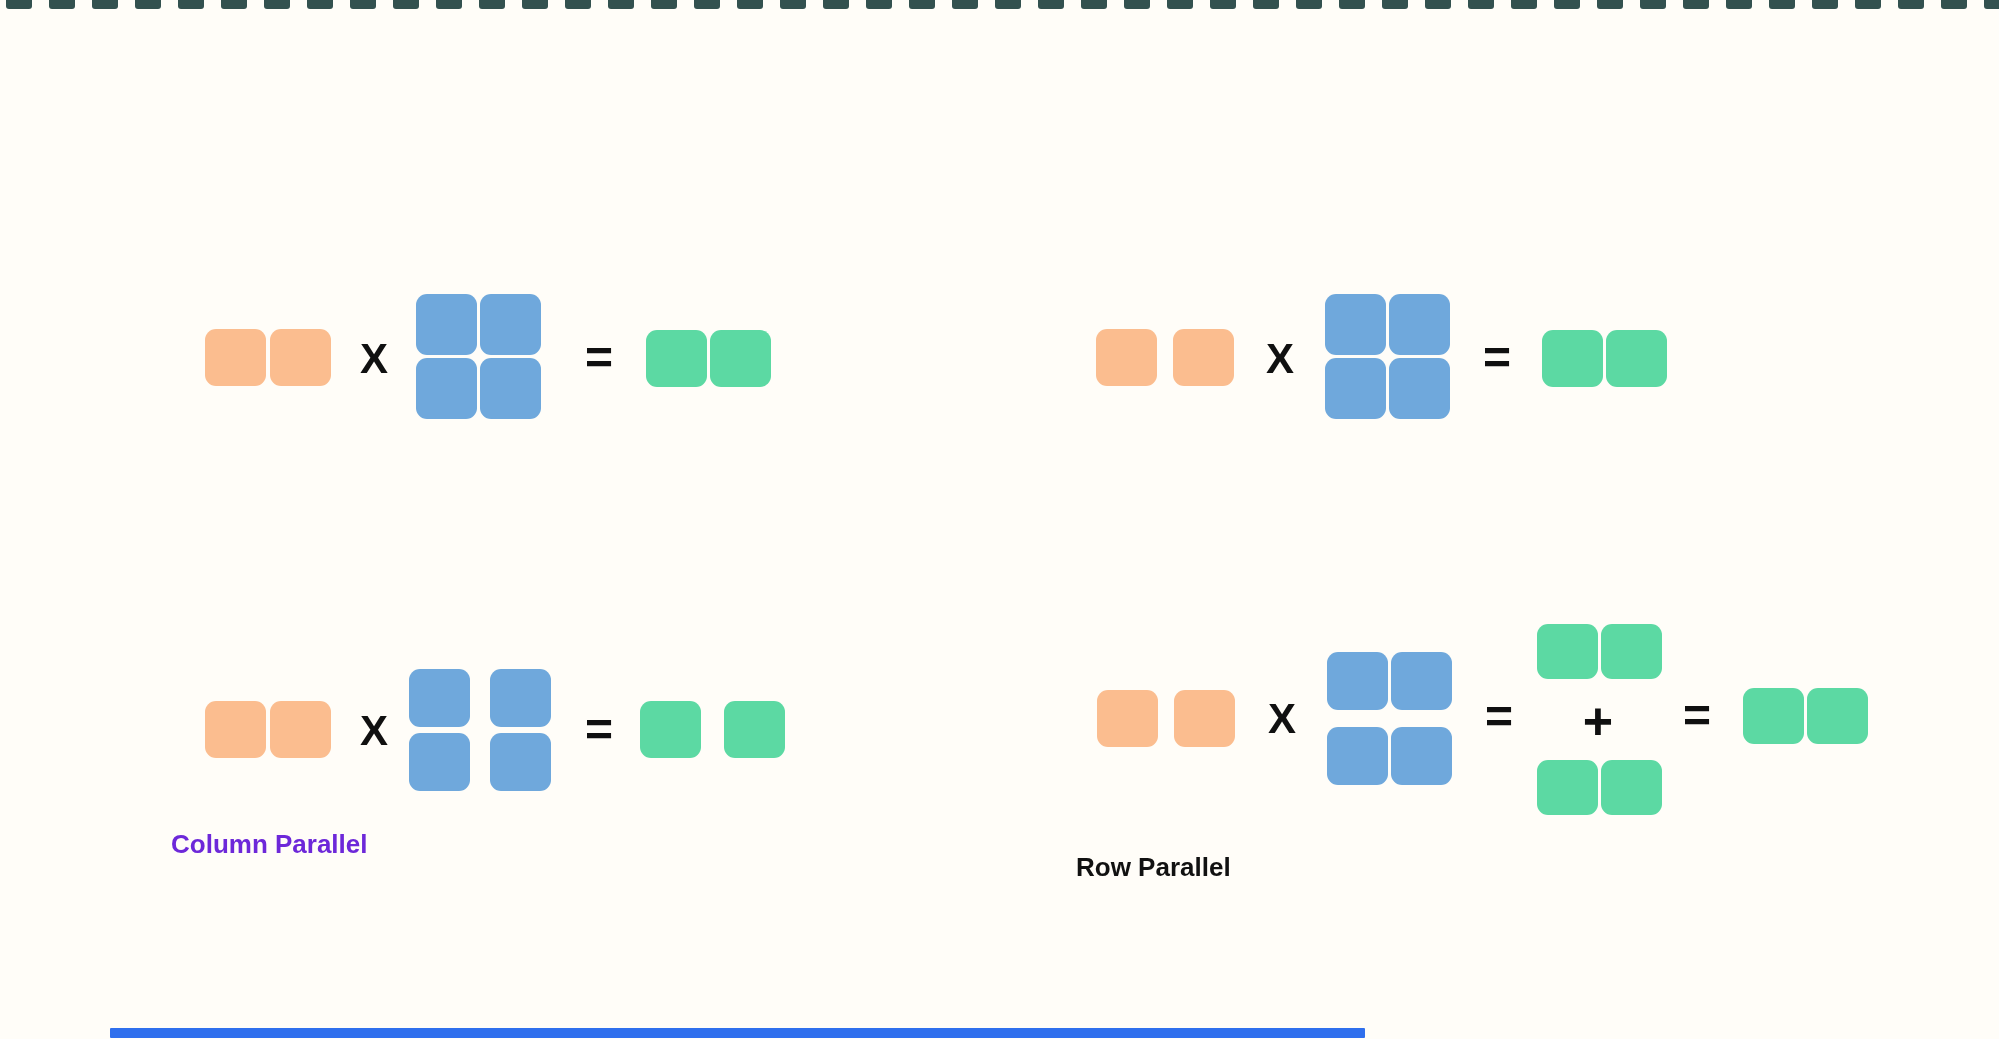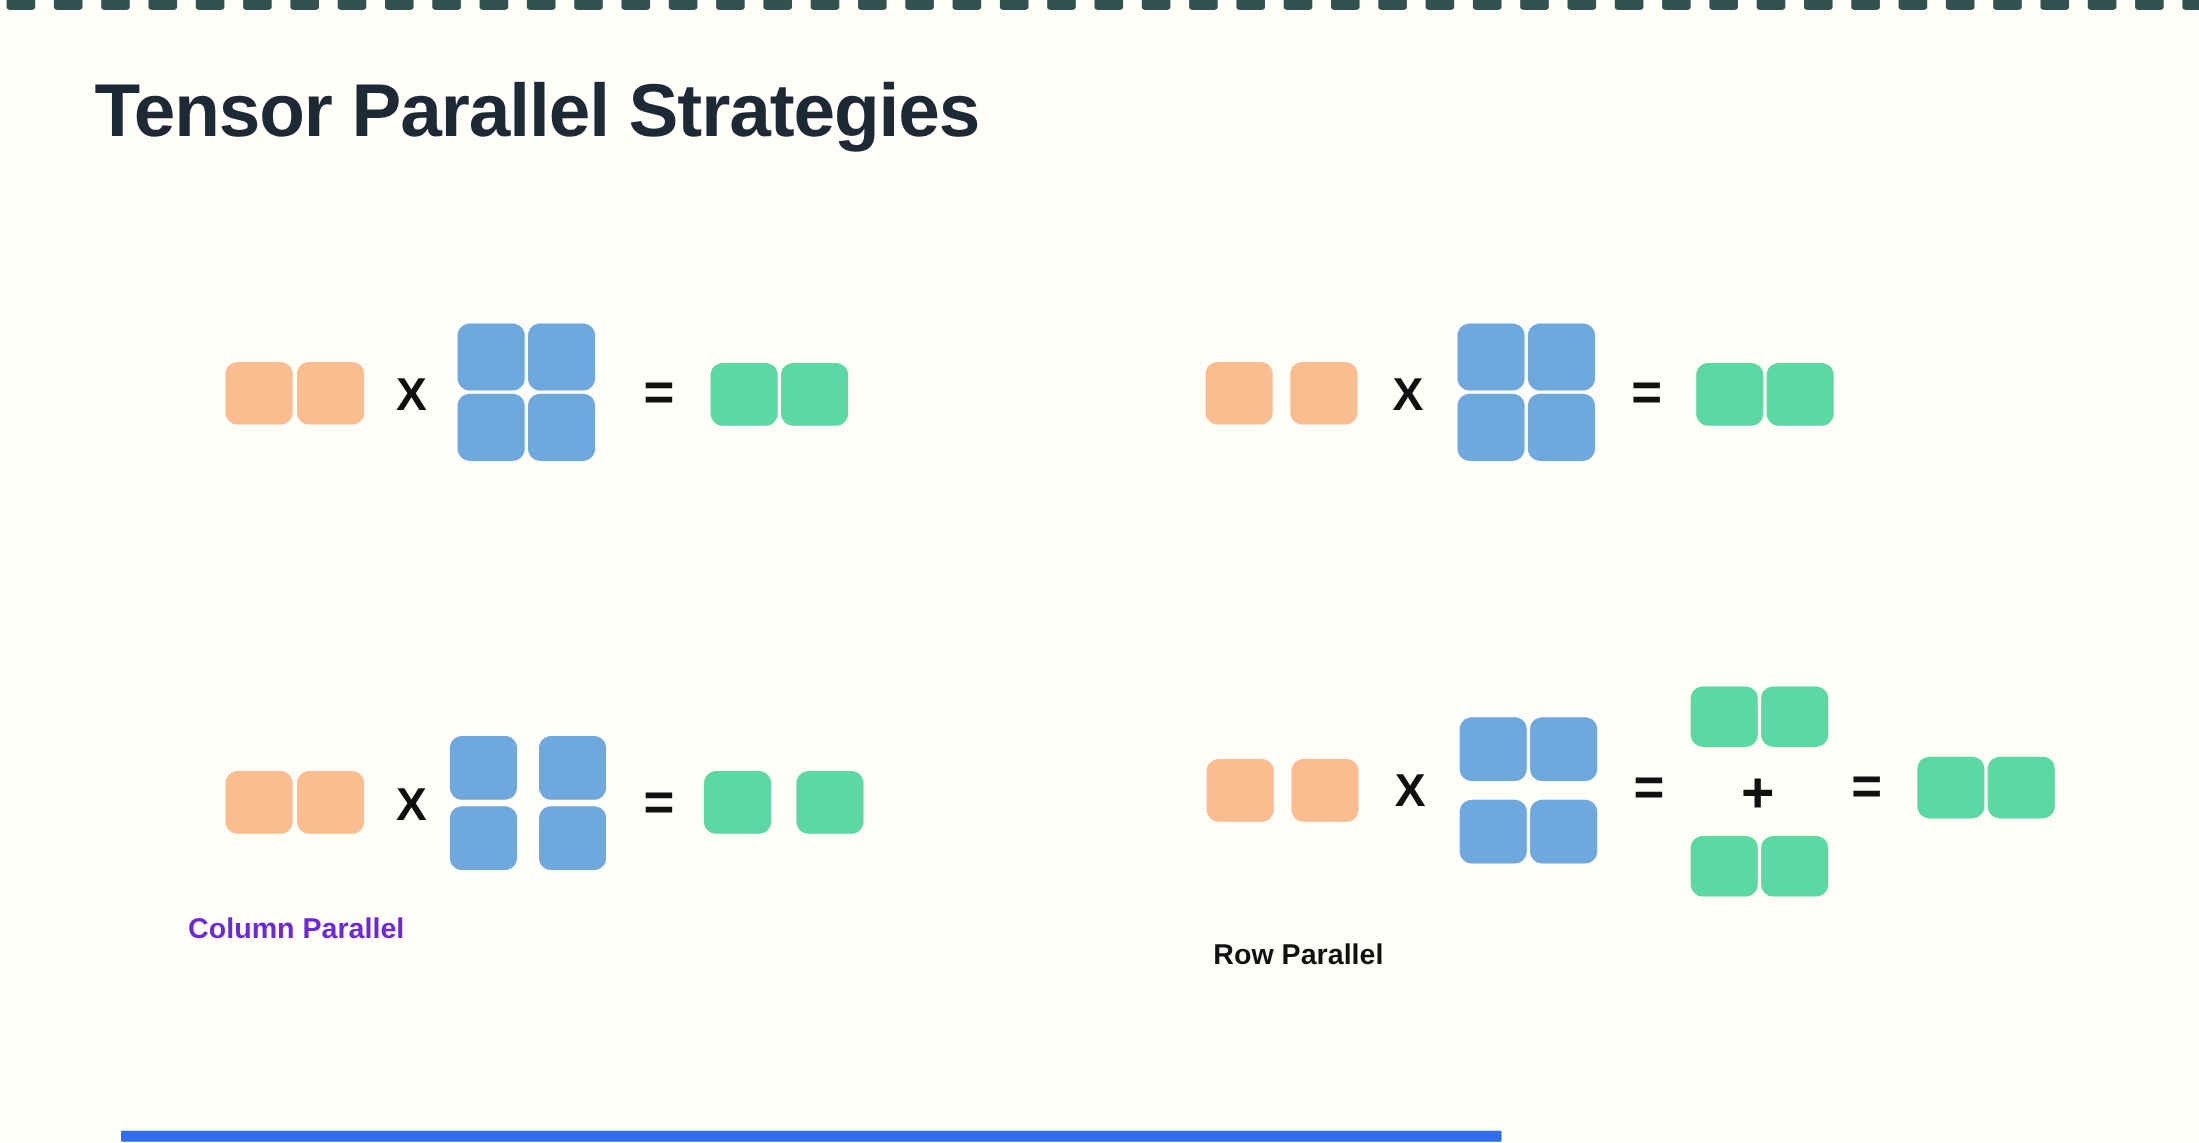--- a/index.html
+++ b/index.html
@@ -72,21 +72,20 @@
       <div class="strip-tile" style="left: 1640px; width: 26px; height: 9px; background: rgb(51, 81, 79);"></div>
       <div class="strip-tile" style="left: 1683px; width: 26px; height: 9px; background: rgb(51, 81, 79);"></div>
       <div class="strip-tile" style="left: 1726px; width: 26px; height: 9px; background: rgb(51, 81, 79);"></div>
       <div class="strip-tile" style="left: 1769px; width: 26px; height: 9px; background: rgb(51, 81, 79);"></div>
       <div class="strip-tile" style="left: 1812px; width: 26px; height: 9px; background: rgb(51, 81, 79);"></div>
       <div class="strip-tile" style="left: 1855px; width: 26px; height: 9px; background: rgb(51, 81, 79);"></div>
       <div class="strip-tile" style="left: 1898px; width: 26px; height: 9px; background: rgb(51, 81, 79);"></div>
       <div class="strip-tile" style="left: 1941px; width: 26px; height: 9px; background: rgb(51, 81, 79);"></div>
       <div class="strip-tile" style="left: 1984px; width: 26px; height: 9px; background: rgb(51, 81, 79);"></div>
     </div>
-  <h1 class="page-title" style="color: rgb(29, 41, 53);">Tensor Parallel Strategies</h1>
   <div id="diagram-layer">
       <div class="cell" style="left: 205px; top: 329px; width: 61px; height: 57px; background: rgb(251, 189, 143);"></div>
       <div class="cell" style="left: 270px; top: 329px; width: 61px; height: 57px; background: rgb(251, 189, 143);"></div>
       <div class="op" style="left: 374px; top: 359px; font-size: 42px; color: rgb(16, 16, 16);">X</div>
       <div class="cell" style="left: 416px; top: 294px; width: 61px; height: 61px; background: rgb(111, 168, 220);"></div>
       <div class="cell" style="left: 480px; top: 294px; width: 61px; height: 61px; background: rgb(111, 168, 220);"></div>
       <div class="cell" style="left: 416px; top: 358px; width: 61px; height: 61px; background: rgb(111, 168, 220);"></div>
       <div class="cell" style="left: 480px; top: 358px; width: 61px; height: 61px; background: rgb(111, 168, 220);"></div>
       <div class="op" style="left: 599px; top: 358px; font-size: 48px; color: rgb(16, 16, 16);">=</div>
       <div class="cell" style="left: 646px; top: 330px; width: 61px; height: 57px; background: rgb(92, 217, 163);"></div>
@@ -121,16 +120,16 @@
       <div class="cell" style="left: 1391px; top: 727px; width: 61px; height: 58px; background: rgb(111, 168, 220);"></div>
       <div class="op" style="left: 1499px; top: 717px; font-size: 48px; color: rgb(16, 16, 16);">=</div>
       <div class="cell" style="left: 1537px; top: 624px; width: 61px; height: 55px; background: rgb(92, 217, 163);"></div>
       <div class="cell" style="left: 1601px; top: 624px; width: 61px; height: 55px; background: rgb(92, 217, 163);"></div>
       <div class="op" style="left: 1598px; top: 721px; font-size: 52px; color: rgb(16, 16, 16);">+</div>
       <div class="cell" style="left: 1537px; top: 760px; width: 61px; height: 55px; background: rgb(92, 217, 163);"></div>
       <div class="cell" style="left: 1601px; top: 760px; width: 61px; height: 55px; background: rgb(92, 217, 163);"></div>
       <div class="op" style="left: 1697px; top: 716px; font-size: 48px; color: rgb(16, 16, 16);">=</div>
       <div class="cell" style="left: 1743px; top: 688px; width: 61px; height: 56px; background: rgb(92, 217, 163);"></div>
       <div class="cell" style="left: 1807px; top: 688px; width: 61px; height: 56px; background: rgb(92, 217, 163);"></div>
-      <div class="dlabel" style="left: 1103px; top: 853px; color: rgb(17, 17, 17);">Row Parallel</div>
+      <div class="dlabel" style="left: 1076px; top: 853px; color: rgb(17, 17, 17);">Row Parallel</div>
     </div>
   <div class="bottom-bar" id="bottom-bar" style="left: 110px; top: 1028px; width: 1255px; height: 10px; background: rgb(47, 111, 237);"></div>
 </div>
 
 </body></html>

